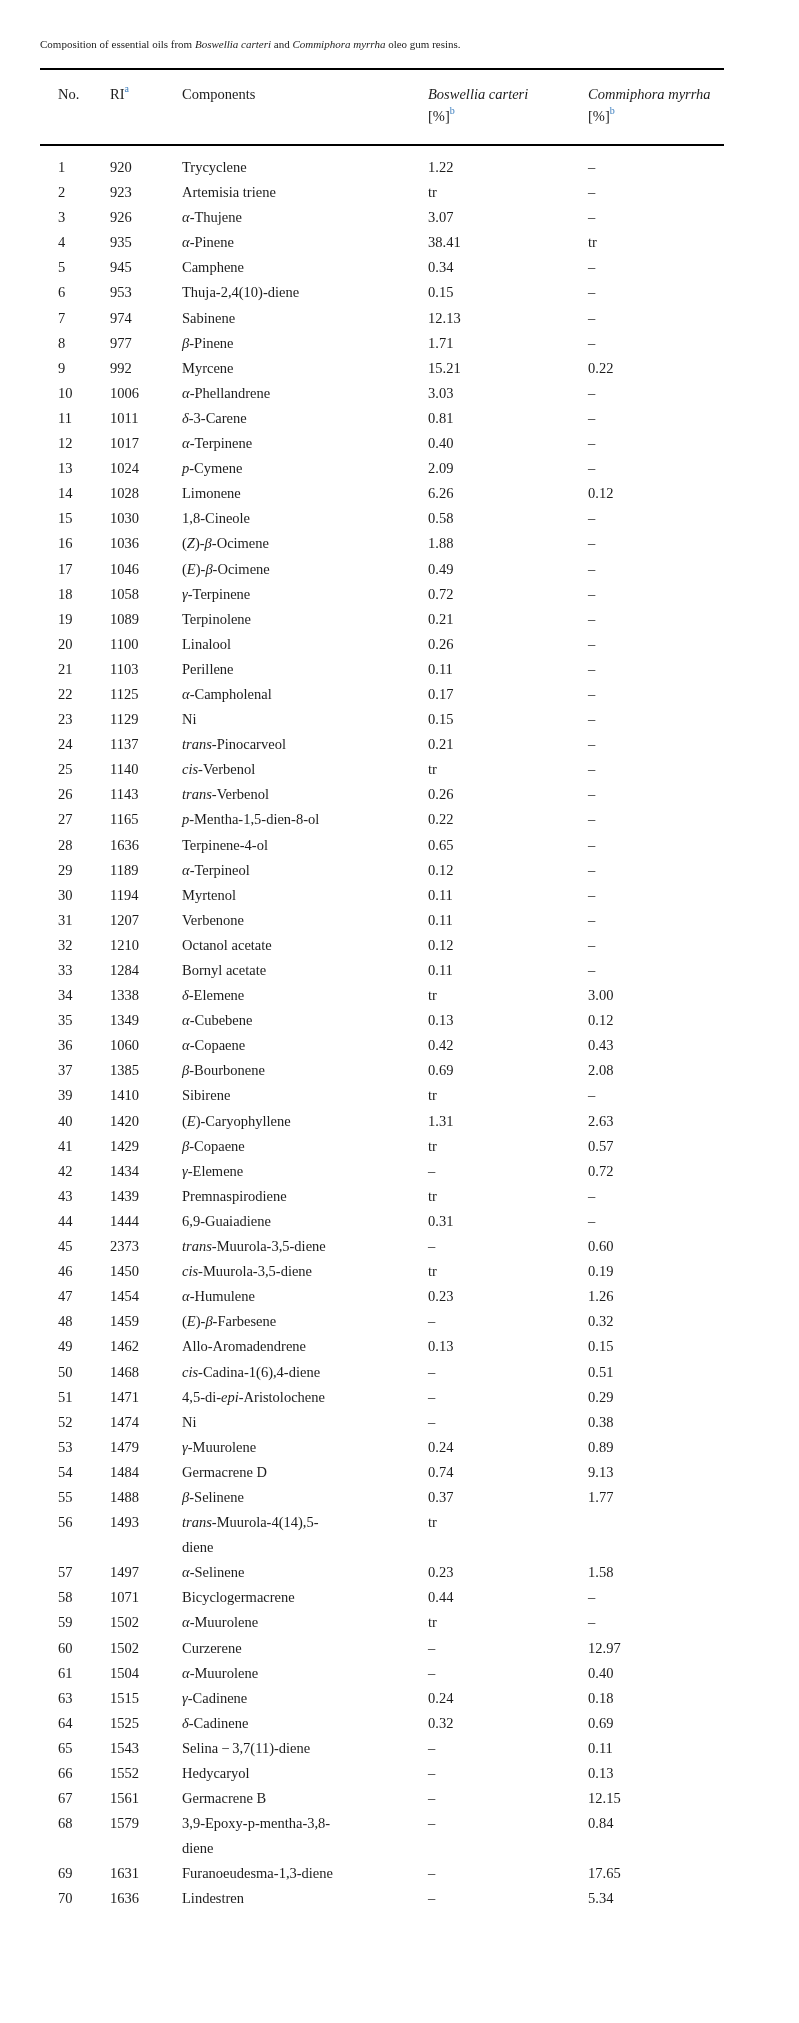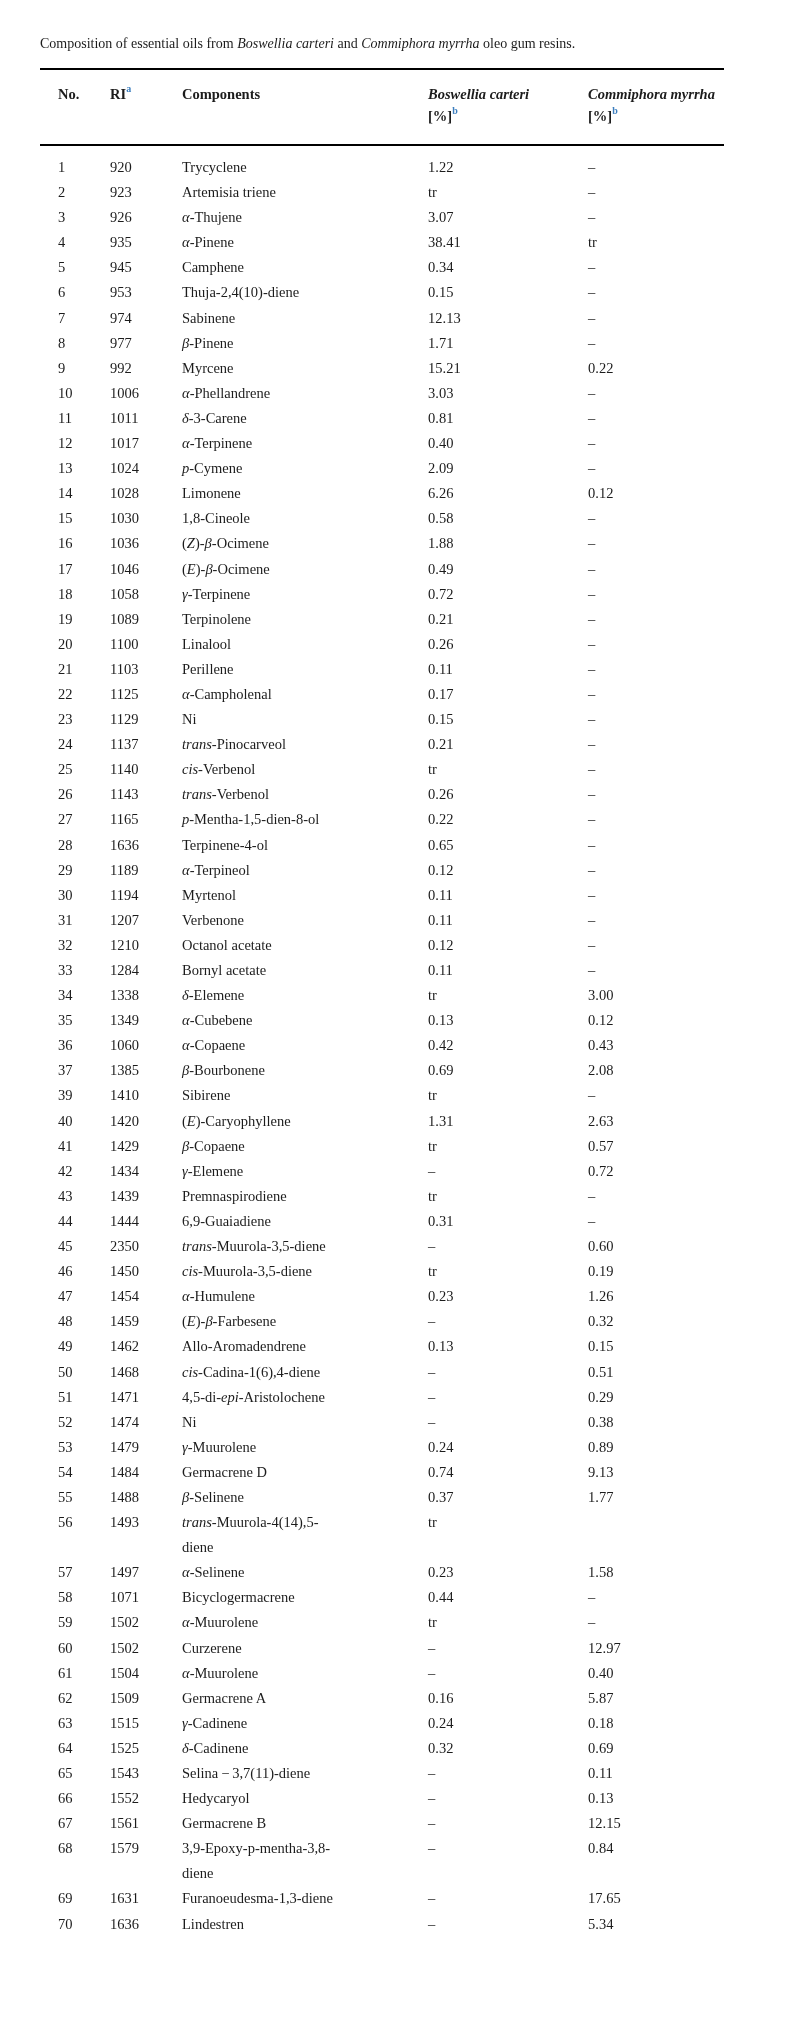--- a/index.html
+++ b/index.html
@@ -4,25 +4,25 @@
 <style>
   html,body{margin:0;padding:0;background:#ffffff;}
   body{
     width:799px;height:2023px;overflow:hidden;
     font-family:"Liberation Serif","DejaVu Serif",serif;
     color:#1c1c1c;
     -webkit-font-smoothing:antialiased;
   }
   .page{position:relative;padding:33px 75px 0 40px;width:684px;box-sizing:content-box;}
   .table-title{font-weight:bold;font-size:14.5px;line-height:20px;margin:0 0 7px 0;}
-  .table-caption{font-size:14px;line-height:22px;text-align:justify;margin:0 0 13px 0;}
+  .table-caption{font-size:11px;line-height:22px;text-align:justify;margin:0 0 13px 0;}
   .table-caption i, .species{font-style:italic;}
   .rule{height:2px;background:#000;width:684px;}
   .grid{display:grid;grid-template-columns:52px 72px 246px 160px 1fr;padding-left:18px;box-sizing:border-box;width:684px;}
-  .thead{padding-top:13px;padding-bottom:17px;font-size:14.5px;line-height:22px;align-items:start;font-weight:bold;}
+  .thead{padding-top:13px;padding-bottom:17px;font-size:14.5px;line-height:22px;align-items:start;}
   .thead .cell{white-space:nowrap;}
   sup.fnote{
     font-size:10px;
     position:relative;top:-1px;
     line-height:0;
   }
   .tbody{padding-top:9px;}
   .row{font-size:14.5px;line-height:25.1px;}
   .cell-comp{white-space:pre-line;}
   .cell i{font-style:italic;}
@@ -350,21 +350,21 @@
       </div>
       <div class="grid row">
         <div class="cell">44</div>
         <div class="cell">1444</div>
         <div class="cell cell-comp"><span>6,9-Guaiadiene</span></div>
         <div class="cell">0.31</div>
         <div class="cell">–</div>
       </div>
       <div class="grid row">
         <div class="cell">45</div>
-        <div class="cell">2350</div>
+        <div class="cell">2373</div>
         <div class="cell cell-comp"><i>trans</i><span>-Muurola-3,5-diene</span></div>
         <div class="cell">–</div>
         <div class="cell">0.60</div>
       </div>
       <div class="grid row">
         <div class="cell">46</div>
         <div class="cell">1450</div>
         <div class="cell cell-comp"><i>cis</i><span>-Muurola-3,5-diene</span></div>
         <div class="cell">tr</div>
         <div class="cell">0.19</div>
@@ -468,27 +468,20 @@
         <div class="cell">12.97</div>
       </div>
       <div class="grid row">
         <div class="cell">61</div>
         <div class="cell">1504</div>
         <div class="cell cell-comp"><i>α</i><span>-Muurolene</span></div>
         <div class="cell">–</div>
         <div class="cell">0.40</div>
       </div>
       <div class="grid row">
-        <div class="cell">62</div>
-        <div class="cell">1509</div>
-        <div class="cell cell-comp"><span>Germacrene A</span></div>
-        <div class="cell">0.16</div>
-        <div class="cell">5.87</div>
-      </div>
-      <div class="grid row">
         <div class="cell">63</div>
         <div class="cell">1515</div>
         <div class="cell cell-comp"><i>γ</i><span>-Cadinene</span></div>
         <div class="cell">0.24</div>
         <div class="cell">0.18</div>
       </div>
       <div class="grid row">
         <div class="cell">64</div>
         <div class="cell">1525</div>
         <div class="cell cell-comp"><i>δ</i><span>-Cadinene</span></div>

